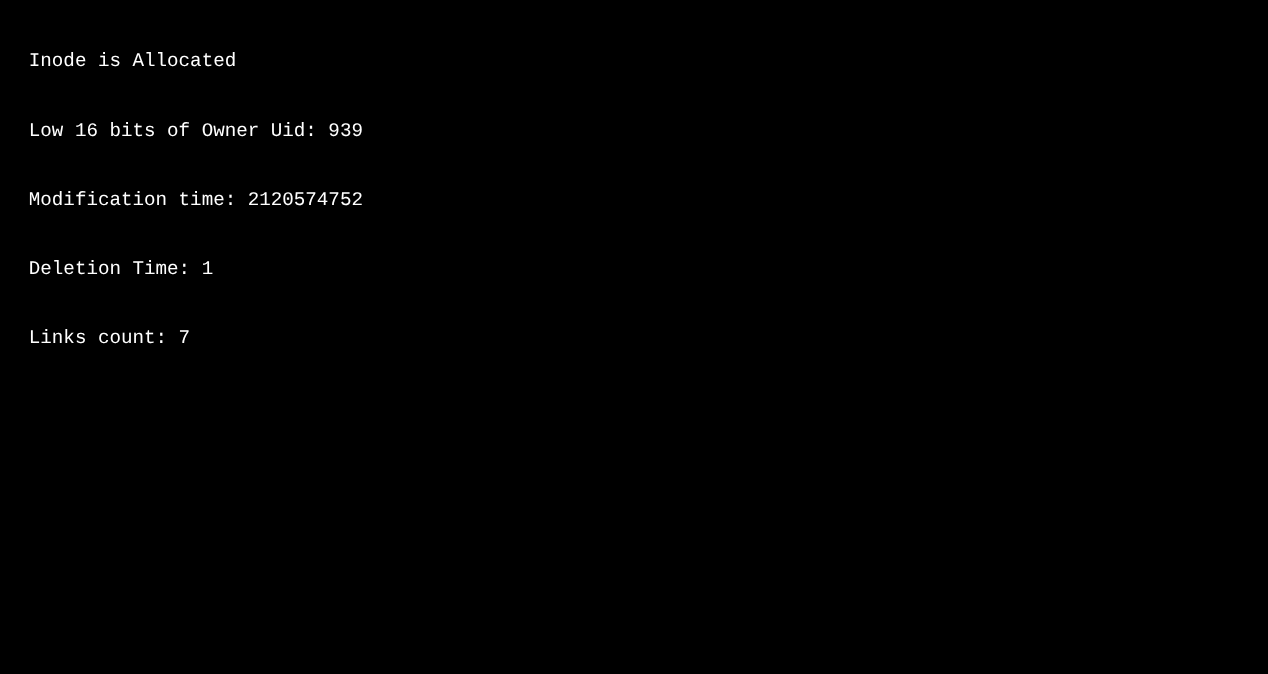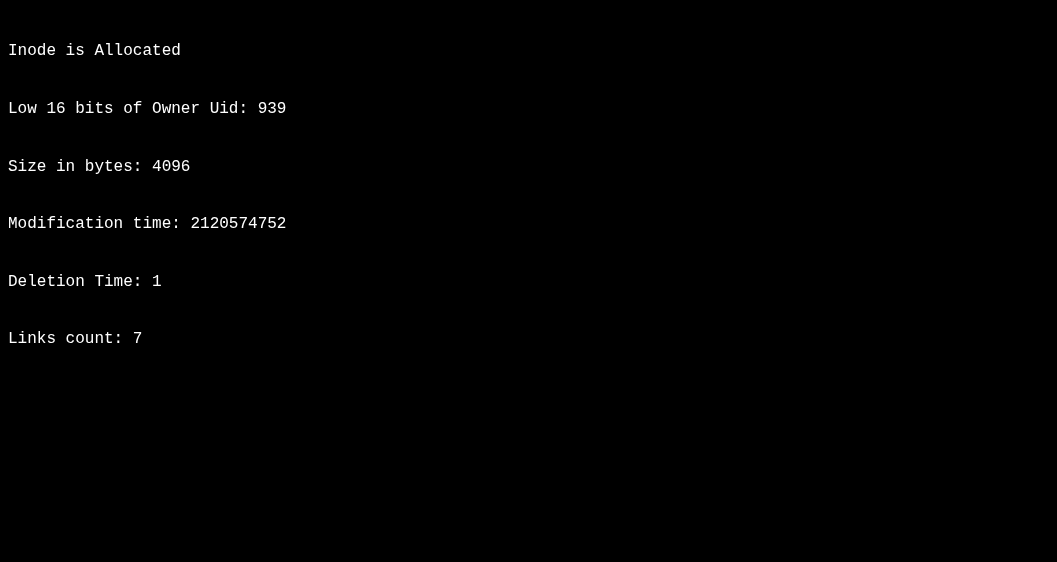--- a/index.html
+++ b/index.html
@@ -17,29 +17,29 @@
       width: 1057px;
       height: 562px;
       overflow: hidden;
     }
     .terminal {
       white-space: pre;
     }
     .line {
       display: block;
       white-space: pre;
+      margin-left: 16px;
     }
   </style>
 </head>
 <body>
 
 <div class="terminal">
   <span class="line">Inode is Allocated</span>
   <span class="line">Low 16 bits of Owner Uid: 939</span>
-  <span class="line">Size in bytes: 4096</span>
   <span class="line">Modification time: 2120574752</span>
   <span class="line">Deletion Time: 1</span>
   <span class="line">Links count: 7</span>
   
   
   
   
   
   
   

